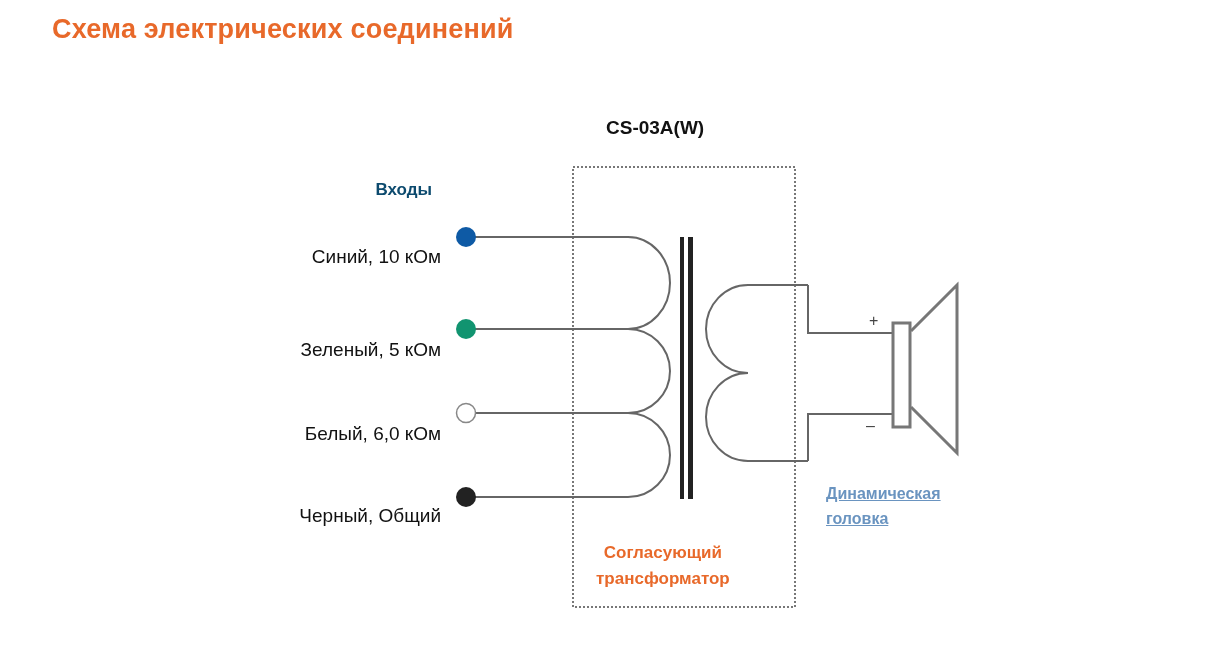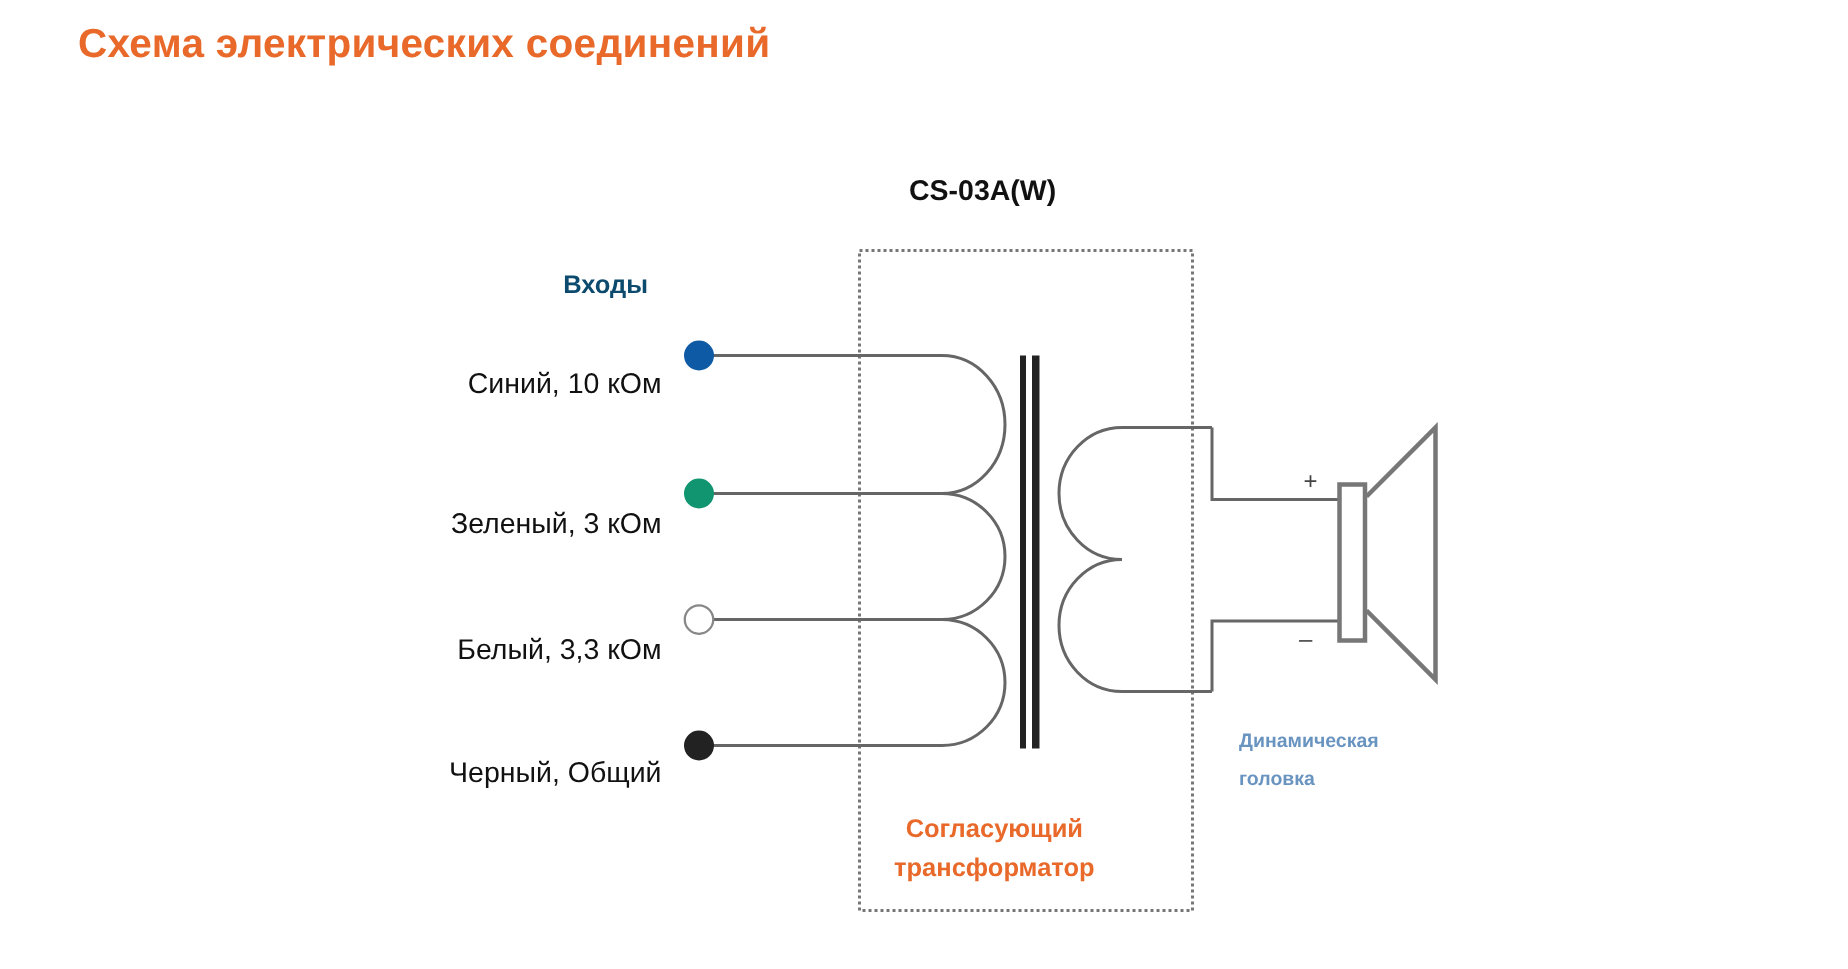--- a/index.html
+++ b/index.html
@@ -2,36 +2,36 @@
 <html><head>
 <meta charset="utf-8">
 <style>
   html, body { margin: 0; padding: 0; background: #ffffff; }
   body { width: 1232px; height: 646px; position: relative; overflow: hidden; font-family: "Liberation Sans", sans-serif; }
   .title { position: absolute; left: 52px; top: 14px; font-size: 27px; font-weight: bold; color: #e8692a; letter-spacing: 0.2px; }
   .model { position: absolute; left: 606px; top: 117px; font-size: 19px; font-weight: bold; color: #111; font-family: Liberation Sans, sans-serif; }
   .inputs-title { position: absolute; right: 800px; top: 138px; text-align: right; font-size: 17px; font-weight: bold; color: #0c4a6e; line-height: 24px; margin-top: 40px; }
   .wire-label { position: absolute; right: 791px; font-size: 19px; color: #111; white-space: nowrap; margin-top: 20px; }
   .lbl-transformer { position: absolute; left: 596px; top: 540px; font-size: 17px; font-weight: bold; color: #e8692a; line-height: 26px; text-align: center; }
-  .lbl-speaker { position: absolute; left: 826px; top: 481px; font-size: 13px; font-weight: bold; color: #6a94c0; line-height: 25px; }
+  .lbl-speaker { position: absolute; left: 826px; top: 481px; font-size: 16px; font-weight: bold; color: #6a94c0; line-height: 25px; text-decoration: underline; }
   svg.diagram { position: absolute; left: 0; top: 0; }
 </style>
 </head>
 <body>
 
 <div class="title">Схема электрических соединений</div>
 <div class="model">CS-03A(W)</div>
 
 <div class="inputs-title">
   <div>Входы</div>
 </div>
 
 <div class="wire-label" style="top:226px">Синий, 10 кОм</div>
-<div class="wire-label" style="top:319px">Зеленый, 3 кОм</div>
-<div class="wire-label" style="top:403px">Белый, 3,3 кОм</div>
+<div class="wire-label" style="top:319px">Зеленый, 5 кОм</div>
+<div class="wire-label" style="top:403px">Белый, 6,0 кОм</div>
 <div class="wire-label" style="top:485px">Черный, Общий</div>
 
 <svg class="diagram" width="1232" height="646" viewBox="0 0 1232 646">
 
   <rect x="573" y="167" width="222" height="440" fill="none" stroke="#777" stroke-width="2" stroke-dasharray="2 2"></rect>
 
   <g fill="none" stroke="#666" stroke-width="2">
     <line x1="466" y1="237" x2="628" y2="237"></line>
     <line x1="466" y1="329" x2="628" y2="329"></line>
     <line x1="466" y1="413" x2="628" y2="413"></line>

